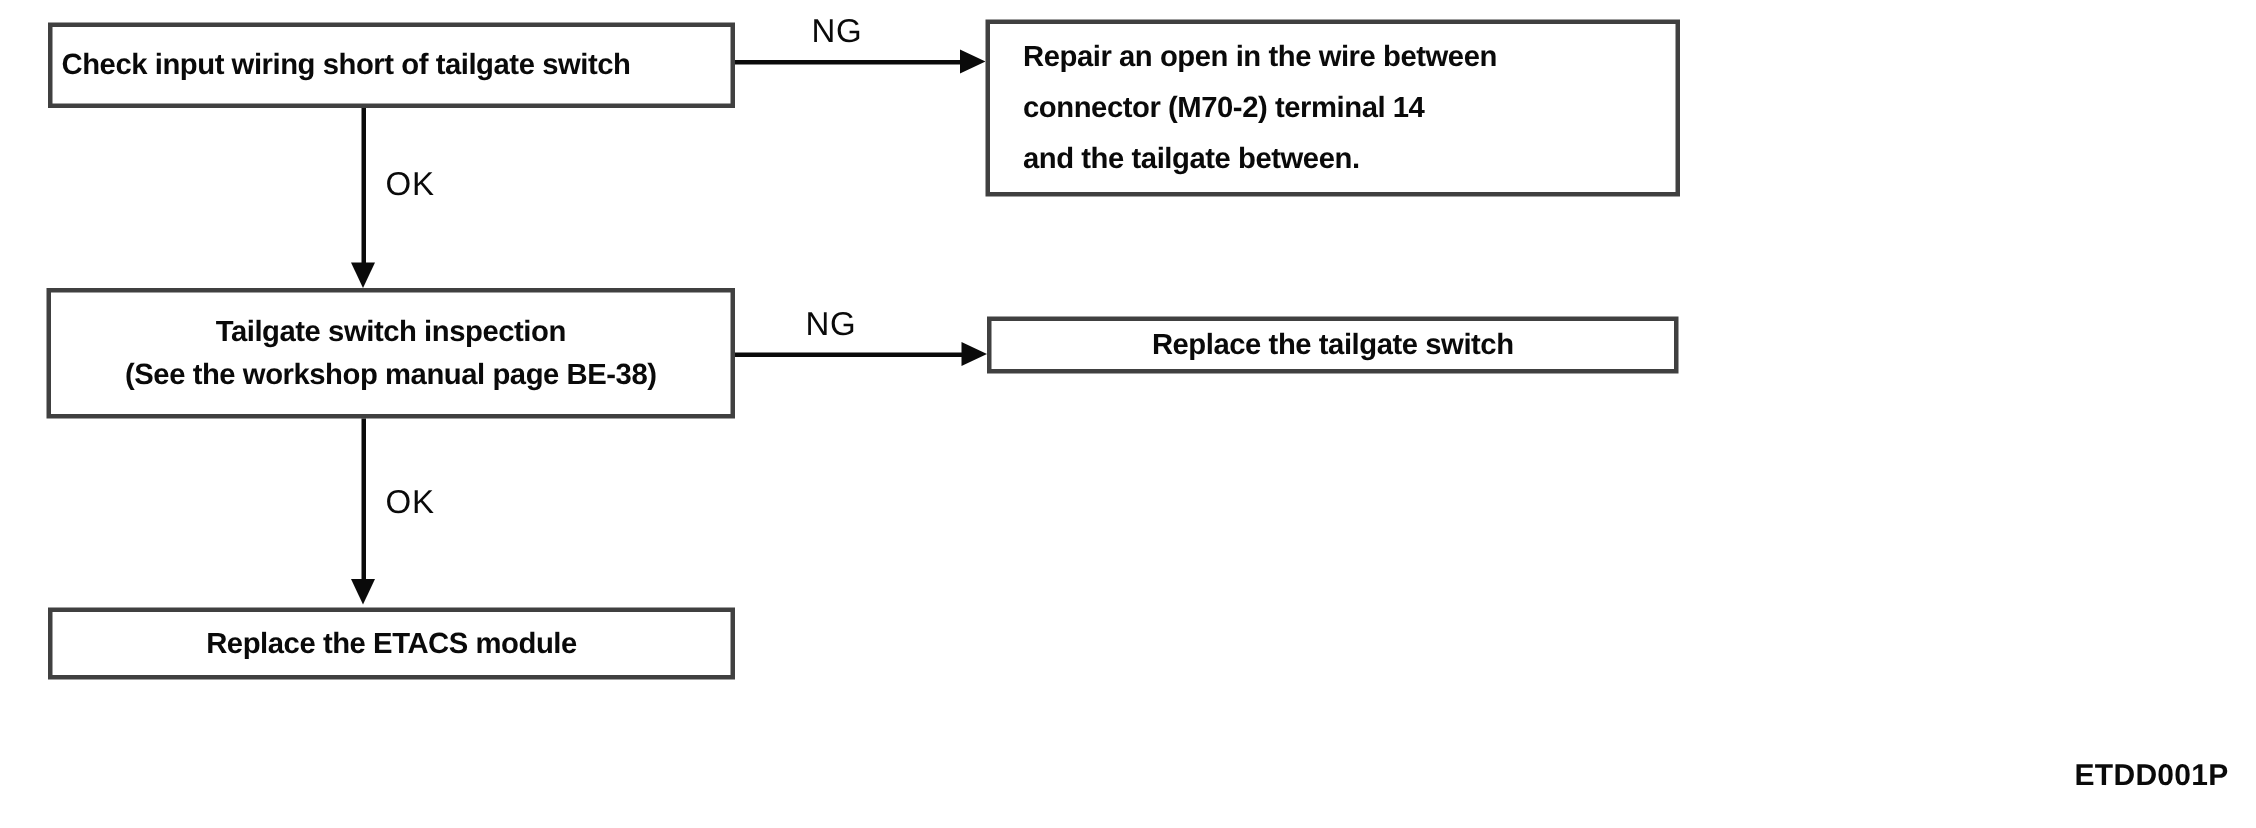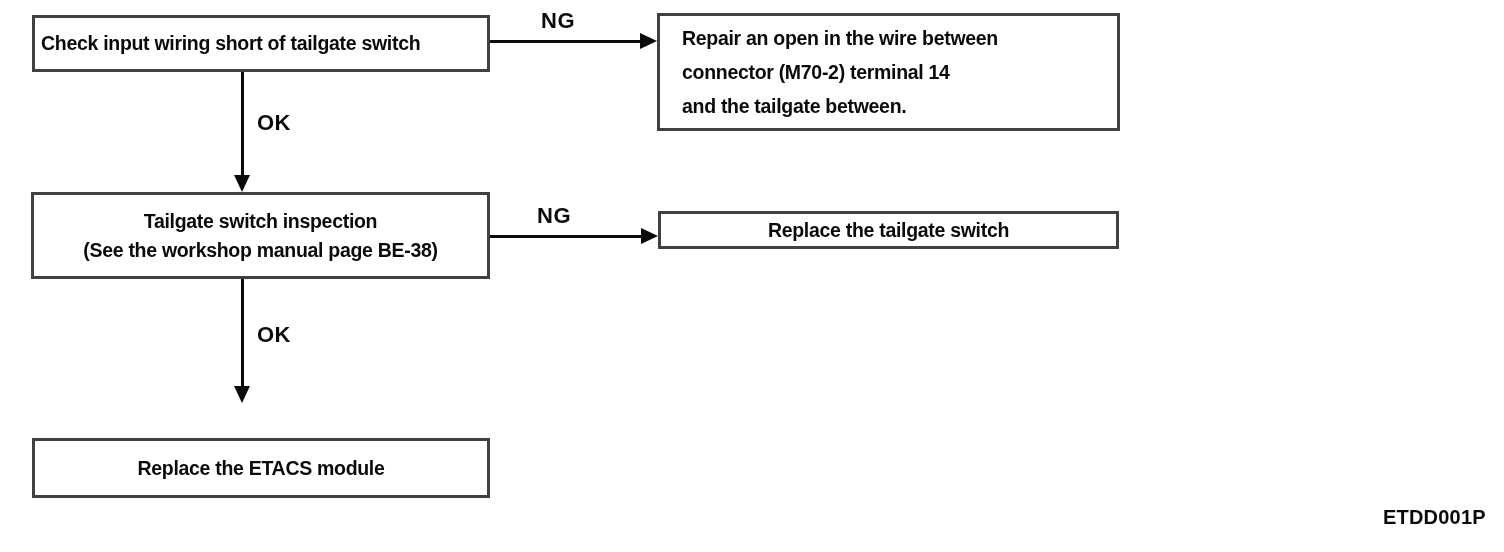--- a/index.html
+++ b/index.html
@@ -30,21 +30,21 @@
     line-height: 1.45;
   }
   .node .line { white-space: nowrap; }
   .node.align-left { align-items: flex-start; }
   .node.align-center { align-items: center; text-align: center; }
 
   #node-check   { left: 32px;  top: 15px;  width: 458px; height: 57px;  padding-left: 6px; }
   #node-repair  { left: 657px; top: 13px;  width: 463px; height: 118px; padding-left: 22px; line-height: 1.75; text-align: right; }
   #node-inspect { left: 31px;  top: 192px; width: 459px; height: 87px; }
   #node-replace-switch { left: 658px; top: 211px; width: 461px; height: 38px; }
-  #node-replace-etacs  { left: 32px;  top: 405px; width: 458px; height: 60px; margin-top: 33px; }
+  #node-replace-etacs  { left: 32px;  top: 405px; width: 458px; height: 48px; }
 
   .hline {
     position: absolute;
     height: 3px;
     background: #0a0a0a;
   }
   .vline {
     position: absolute;
     width: 3px;
     background: #0a0a0a;
@@ -58,21 +58,21 @@
   }
   .arrowhead-down {
     position: absolute;
     width: 0; height: 0;
     border-top: 17px solid #0a0a0a;
     border-left: 8px solid transparent;
     border-right: 8px solid transparent;
   }
   .edge-label {
     position: absolute;
-    font-weight: 700;
+    font-weight: 400;
     font-size: 22px;
     letter-spacing: 0.5px;
   }
   #figure-code {
     position: absolute;
     left: 1383px;
     top: 506px;
     font-weight: 700;
     font-size: 20px;
     letter-spacing: 0.2px;

